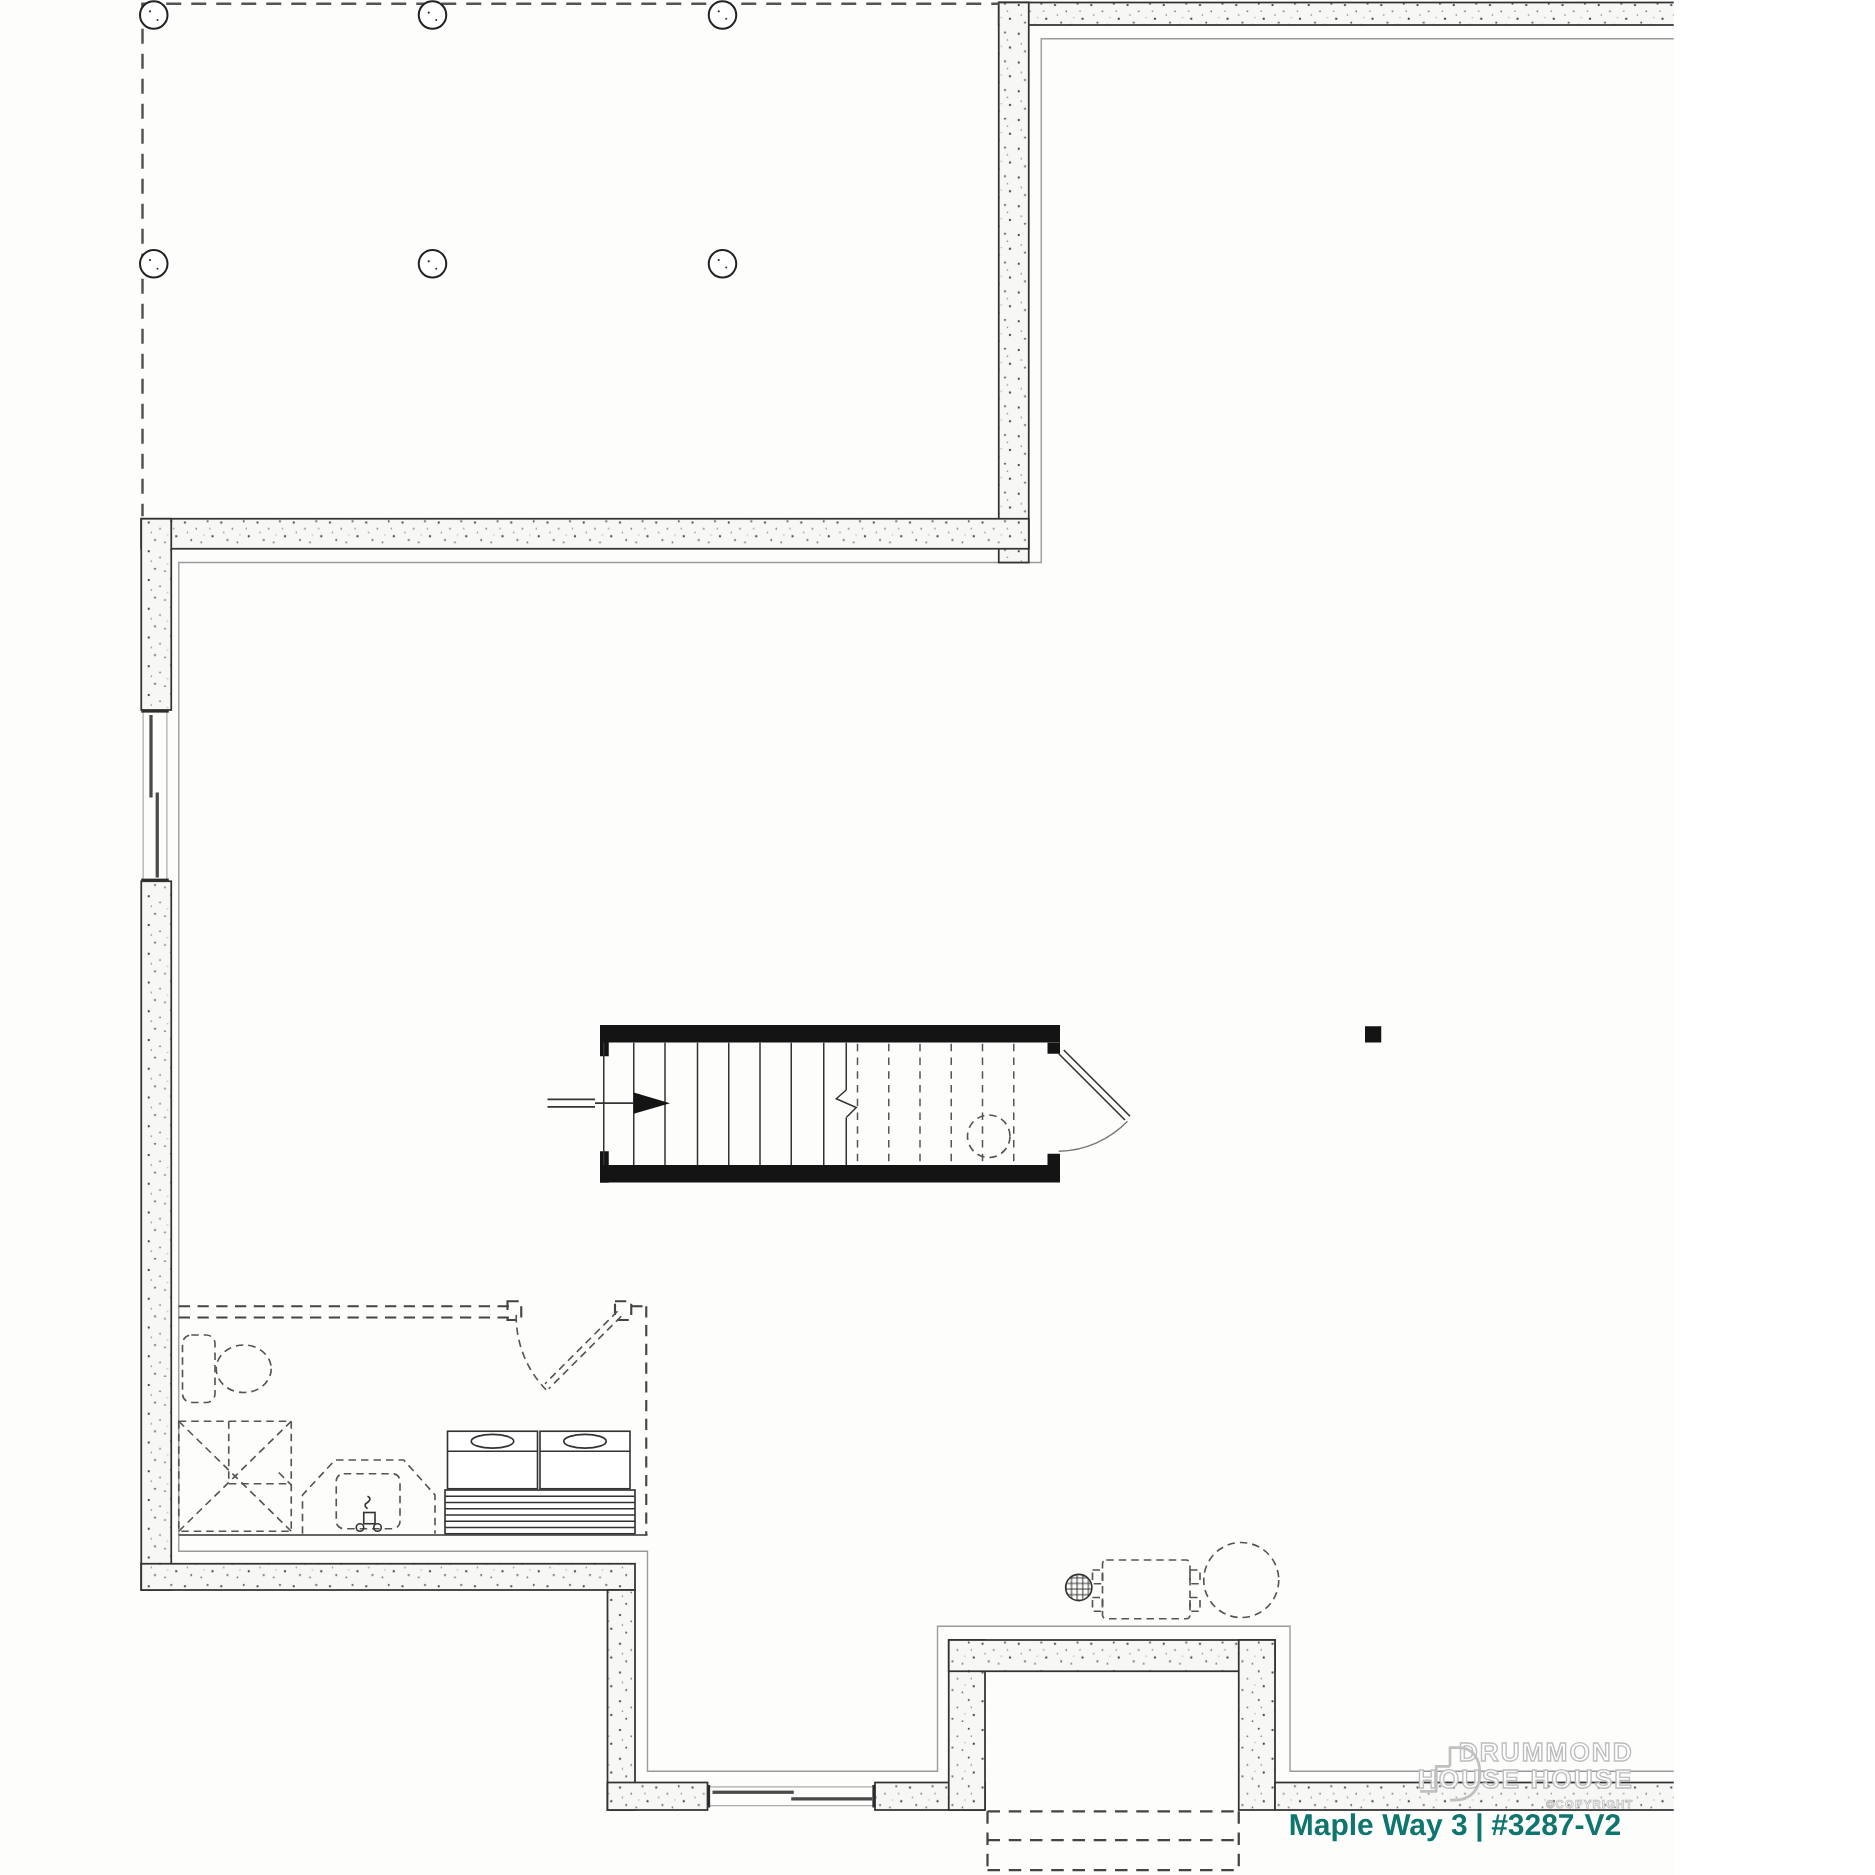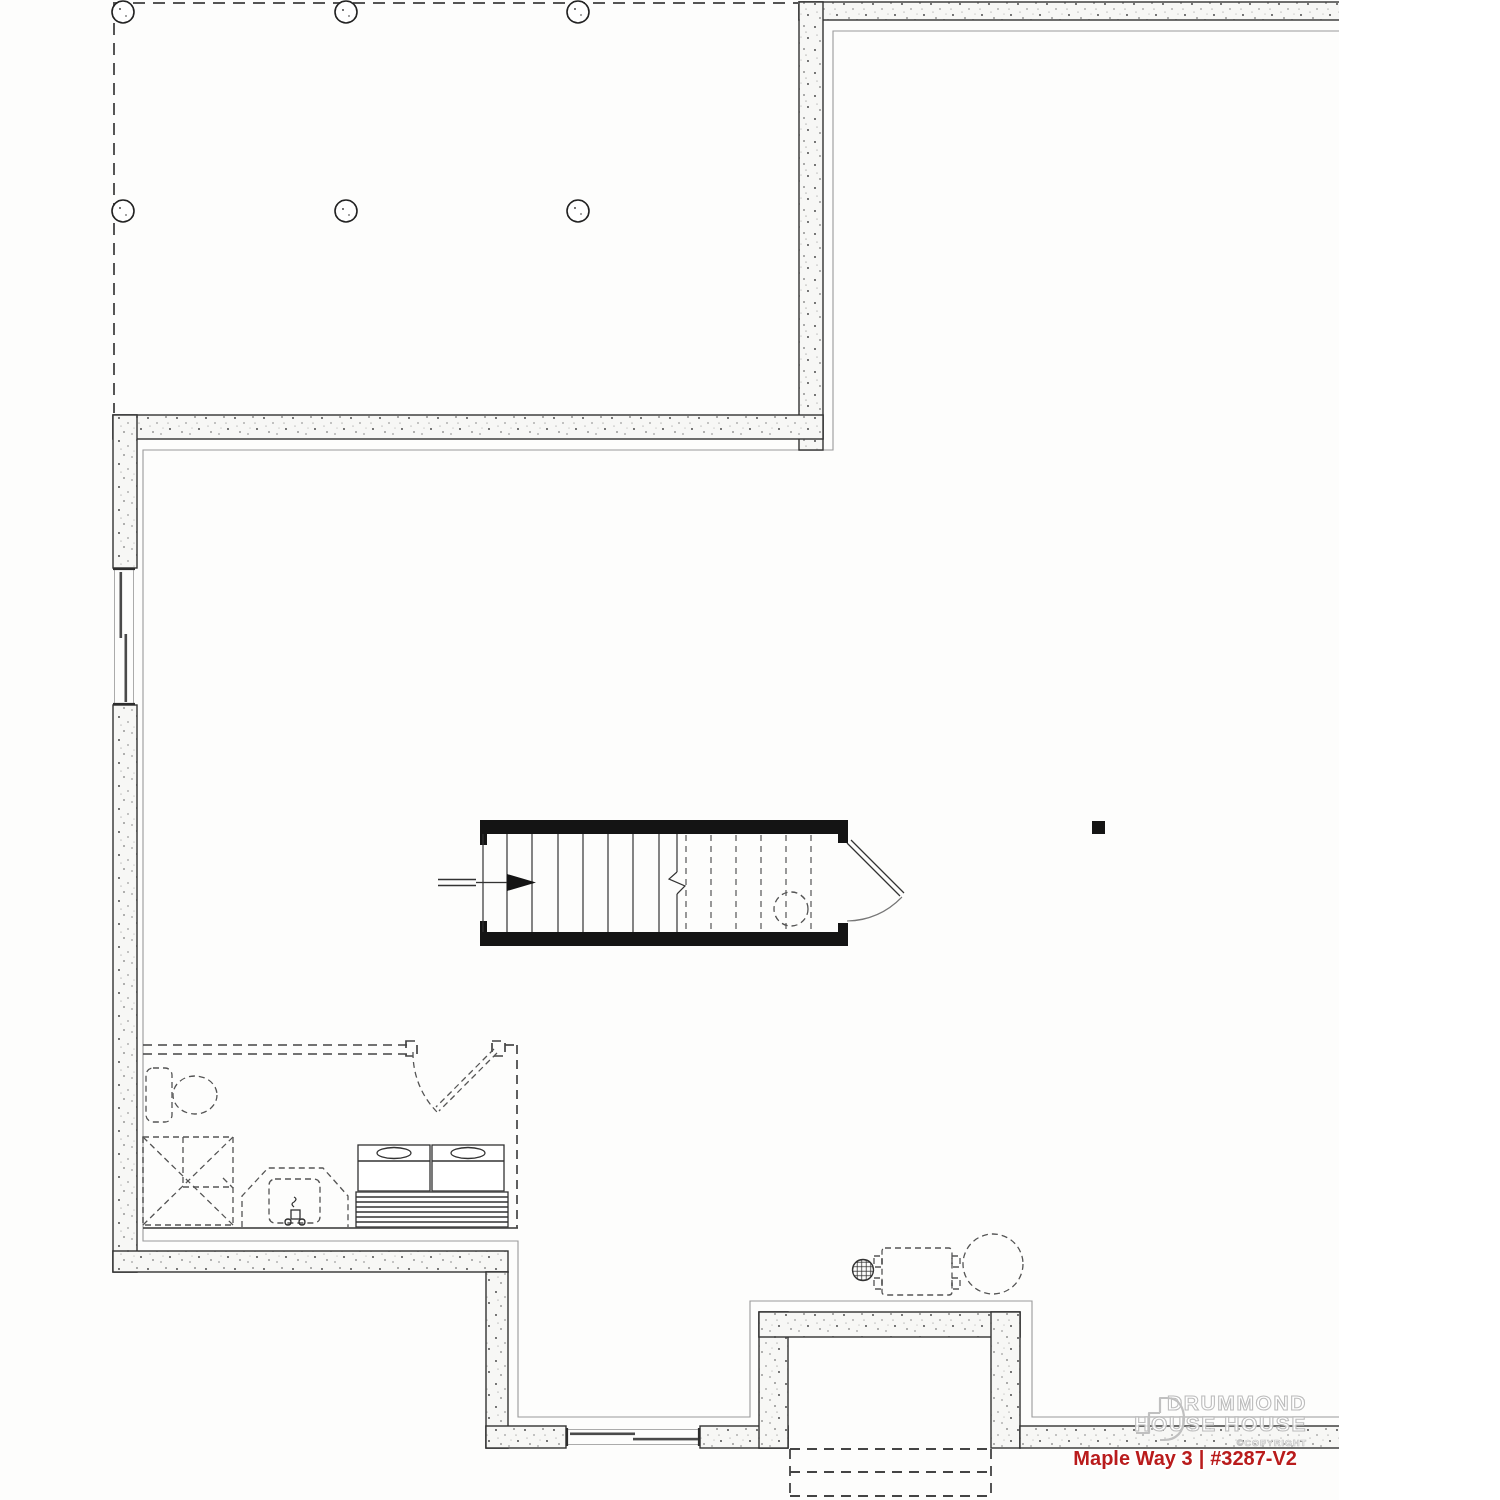--- a/index.html
+++ b/index.html
@@ -27,22 +27,22 @@
 
   
   .watermark{position:absolute;right:32px;top:1392px;display:flex;align-items:flex-end;gap:7px;}
   .wm-text{display:flex;flex-direction:column;align-items:flex-end;}
   .wm-line{font-size:21px;font-weight:700;letter-spacing:1.6px;line-height:21px;
            color:rgba(255,255,255,0.88);-webkit-text-stroke:1.1px #bdbdbd;}
   .wm-copy{font-size:9px;font-weight:700;letter-spacing:1px;margin-top:4px;
            color:rgba(255,255,255,0.88);-webkit-text-stroke:0.7px #c2c2c2;}
   .wm-logo{flex:0 0 auto;}
 
-  .plan-title{position:absolute;right:42px;top:1447px;font-size:20px;font-weight:700;
-              letter-spacing:0px;color:#b91c1c;white-space:nowrap;
+  .plan-title{position:absolute;right:42px;top:1447px;font-size:24px;font-weight:700;
+              letter-spacing:0px;color:#0f766e;white-space:nowrap;
               text-shadow:-1.5px 0 #fff,1.5px 0 #fff,0 -1.5px #fff,0 1.5px #fff,
                           -1px -1px #fff,1px 1px #fff,-1px 1px #fff,1px -1px #fff;}
   .plan-title .sep{padding:0 6px;font-weight:700;}
 </style>
 </head>
 <body>
 
 <div class="canvas">
 
 <svg width="1500" height="1500" viewBox="0 0 1500 1500">

